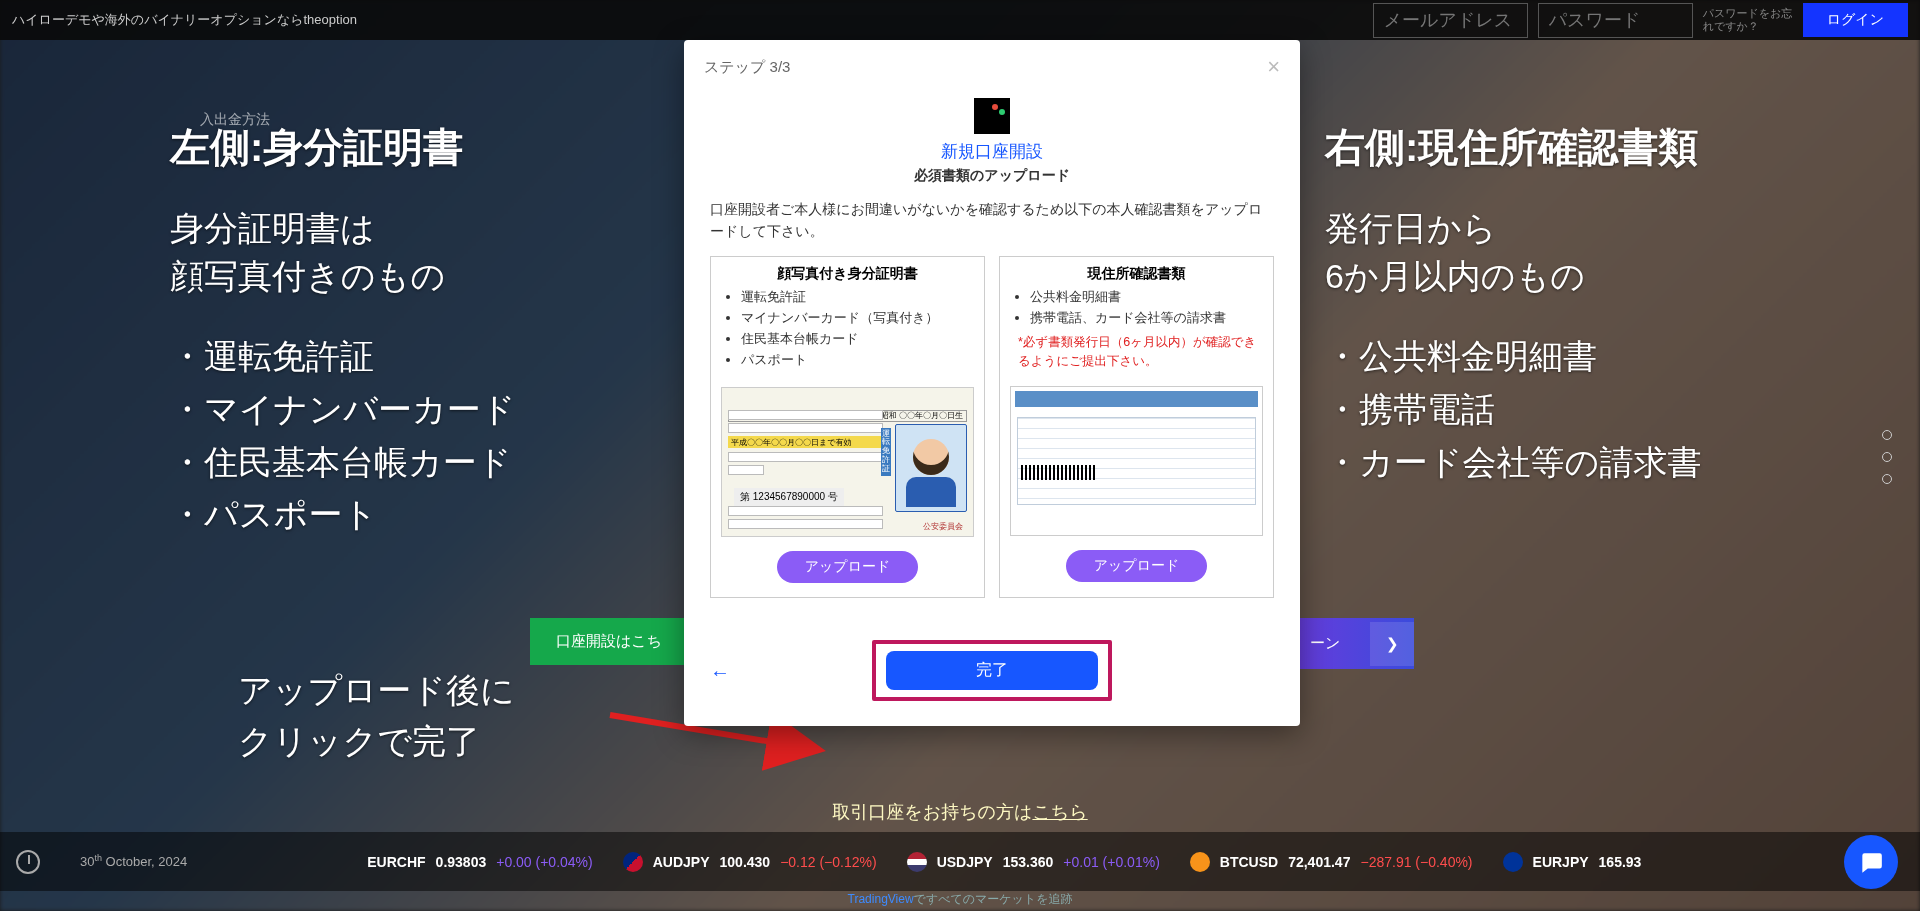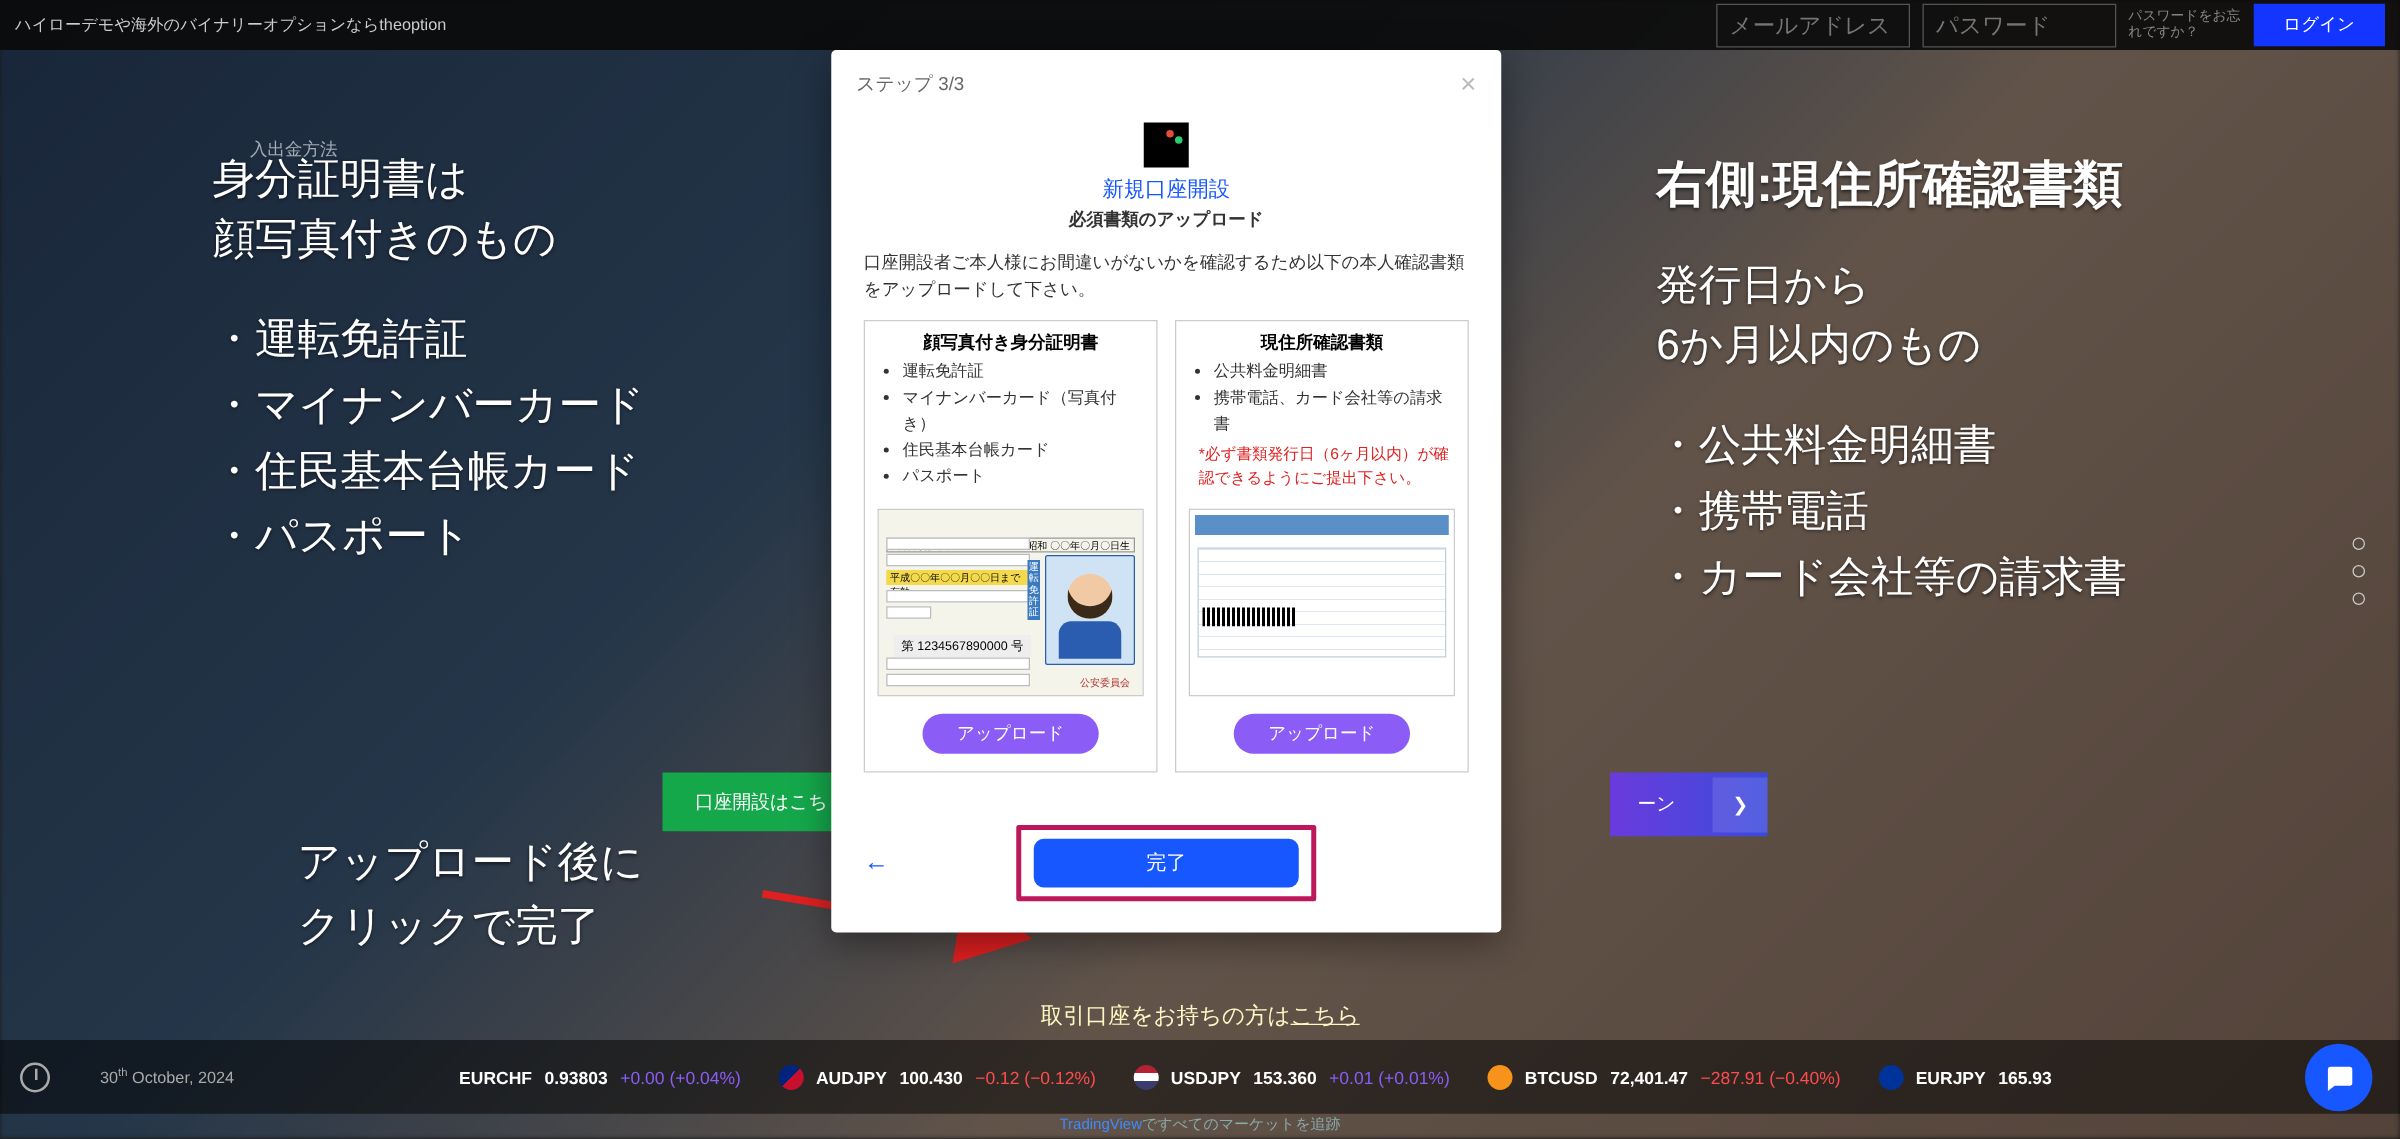--- a/index.html
+++ b/index.html
@@ -91,22 +91,22 @@
 
 .arrow {
   position: absolute;
   left: 600px; top: 700px;
   z-index: 7;
 }
 
 
 .modal {
   position: absolute;
-  left: 665px; top: 40px;
-  width: 536px;
+  left: 684px; top: 40px;
+  width: 616px;
   background: #fff;
   border-radius: 4px;
   box-shadow: 0 8px 30px rgba(0,0,0,0.4);
   z-index: 10;
   padding: 0 0 25px 0;
 }
 .modal-header {
   display: flex;
   justify-content: space-between;
   align-items: center;
@@ -382,20 +382,21 @@
     <div class="forgot">パスワードをお忘れですか？</div>
     <button class="login-btn">ログイン</button>
   </div>
 </div>
 
 <div class="nav-strip">
   <span>入出金方法</span>
 </div>
 
 <div class="overlay-left">
+  <div class="ov-heading">左側:身分証明書</div>
   <div class="ov-sub" style="white-space:pre-line">身分証明書は
 顔写真付きのもの</div>
   <div class="ov-list">
     <div>運転免許証</div>
     <div>マイナンバーカード</div>
     <div>住民基本台帳カード</div>
     <div>パスポート</div>
   </div>
 </div>
 

